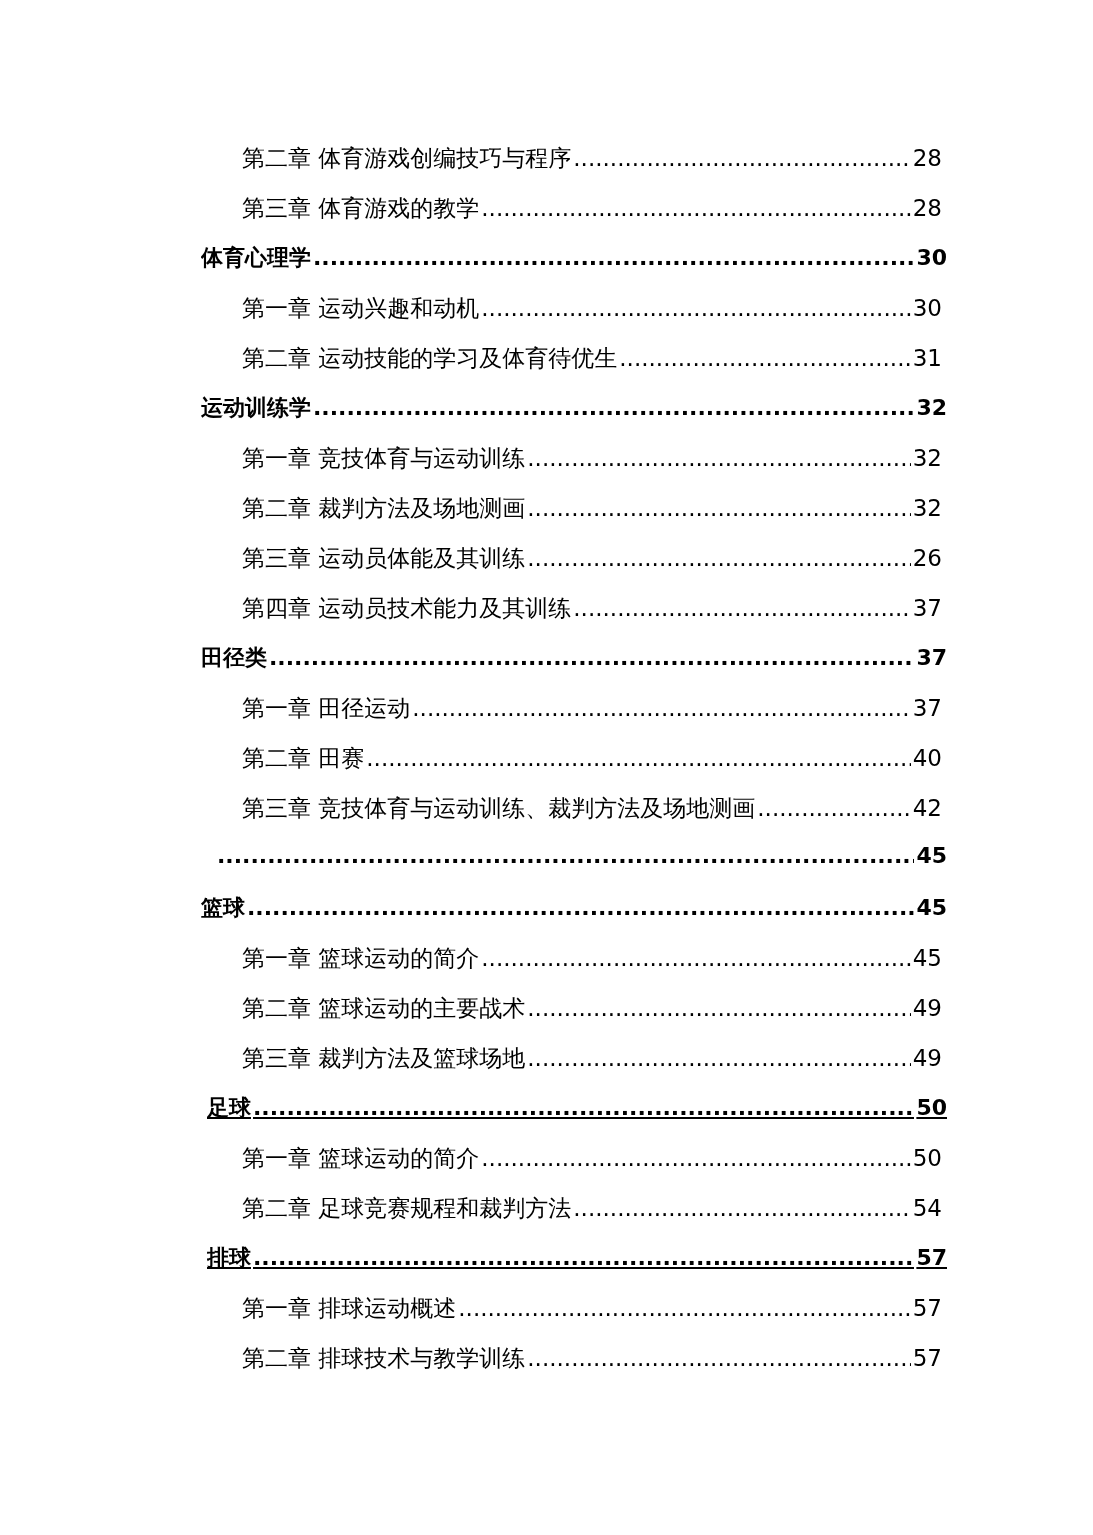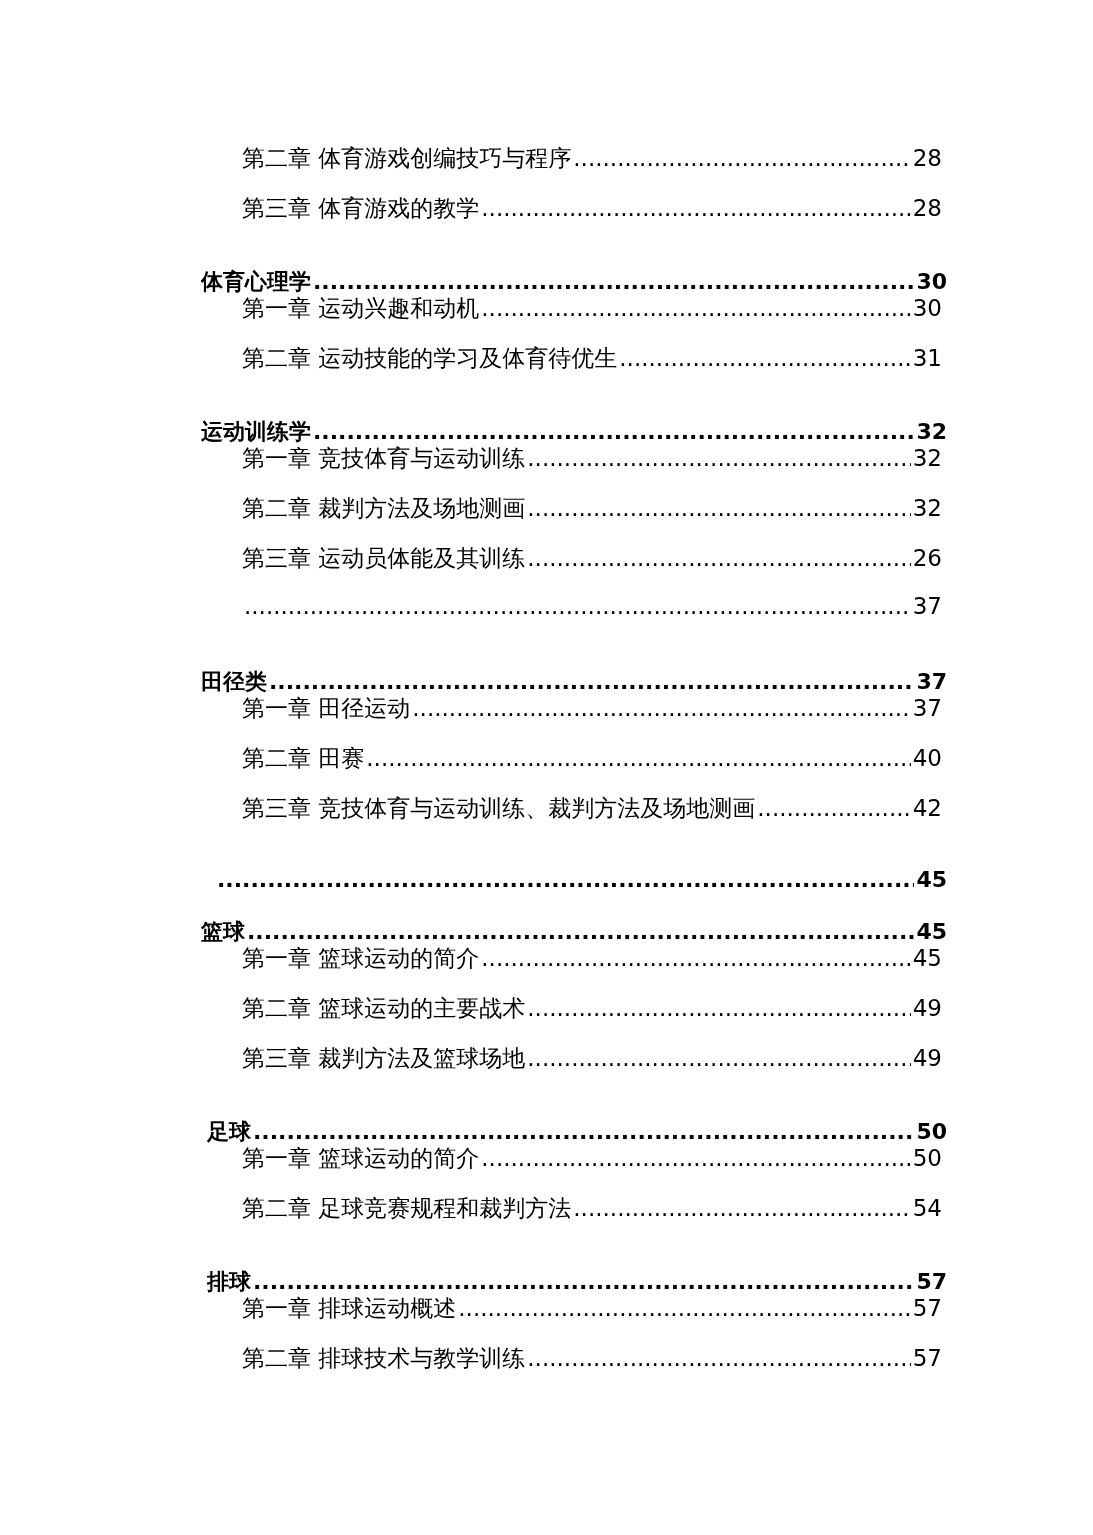--- a/index.html
+++ b/index.html
@@ -1,22 +1,22 @@
 <!DOCTYPE html>
 <html><head>
 <meta charset="utf-8">
 <style>
   html, body { margin: 0; padding: 0; background: #ffffff; }
   body { width: 1093px; height: 1535px; position: relative; overflow: hidden;
          font-family: "DejaVu Sans", "Liberation Sans", sans-serif; color: #000; }
   .toc { position: absolute; left: 0; top: 0; width: 1093px; }
   .row { position: absolute; display: flex; align-items: baseline; white-space: nowrap; overflow: hidden; }
   .row.l2 { left: 242px; width: 700px; font-size: 23px; }
-  .row.l1 { left: 201px; width: 746px; font-size: 22px; font-weight: bold; margin-top: 24px; }
-  .row.l1.indent { left: 207px; width: 740px; }
+  .row.l1 { left: 201px; width: 746px; font-size: 22px; font-weight: bold; }
+  .row.l1.indent { left: 207px; width: 740px; text-decoration: underline; }
   .row.l1.blank { left: 215px; width: 732px; }
   .title { flex: 0 0 auto; }
   .leader { flex: 1 1 auto; overflow: hidden; margin: 0 2px; letter-spacing: 0px; }
   .leader::before { content: "..................................................................................................................................................................................................................................................................................................................................................................."; }
   .page { flex: 0 0 auto; text-align: center; }
 </style>
 </head>
 <body>
 
 <div class="toc">
@@ -59,20 +59,21 @@
     <span class="title">第二章 裁判方法及场地测画</span>
     <span class="leader"></span>
     <span class="page">32</span>
   </div>
   <div class="row l2" style="top:543px">
     <span class="title">第三章 运动员体能及其训练</span>
     <span class="leader"></span>
     <span class="page">26</span>
   </div>
   <div class="row l2" style="top:593px">
+    <span class="title">第四章 运动员技术能力及其训练</span>
     <span class="leader"></span>
     <span class="page">37</span>
   </div>
   <div class="row l1" style="top:643px">
     <span class="title">田径类</span>
     <span class="leader"></span>
     <span class="page">37</span>
   </div>
   <div class="row l2" style="top:693px">
     <span class="title">第一章 田径运动 </span>

